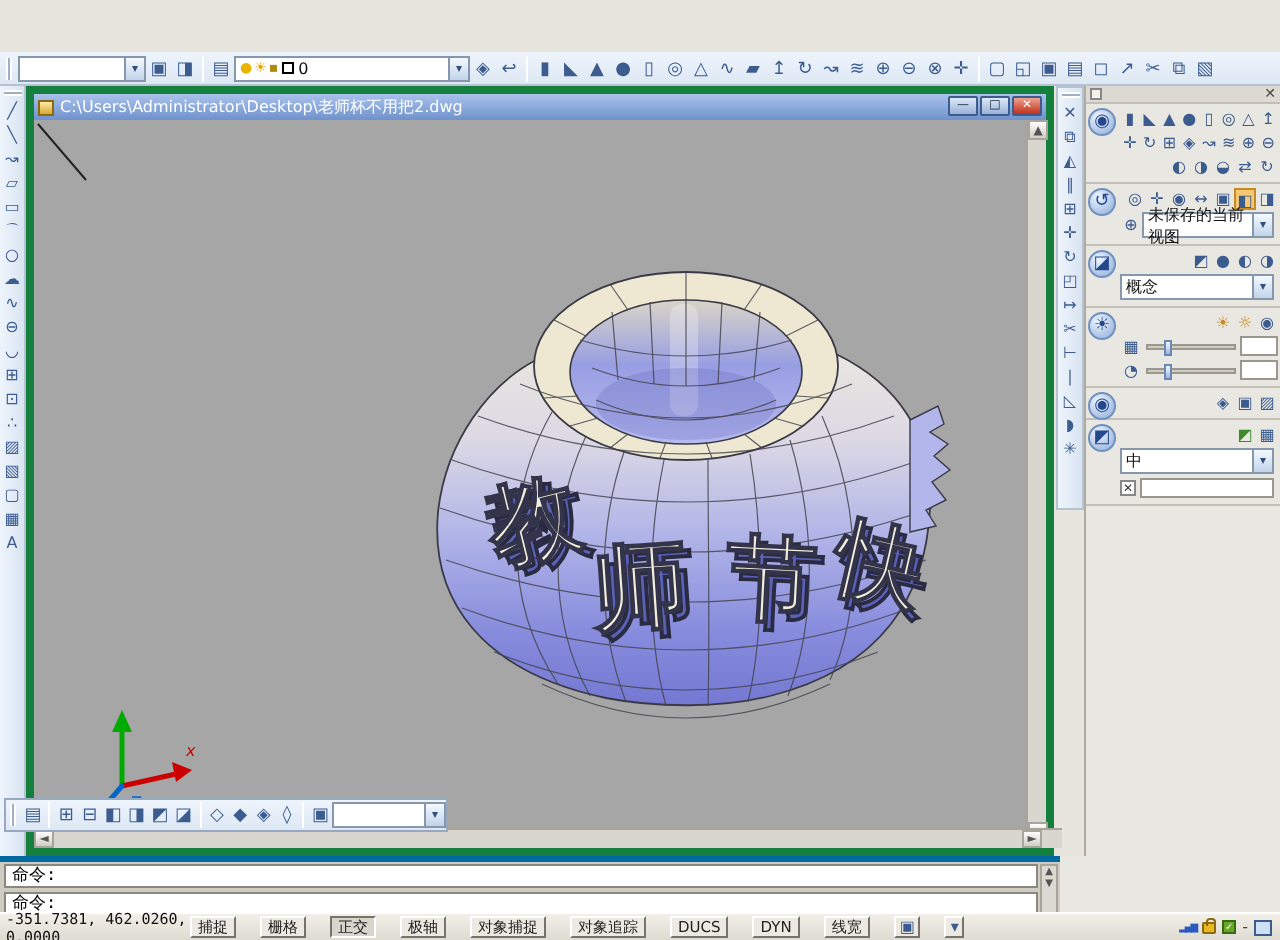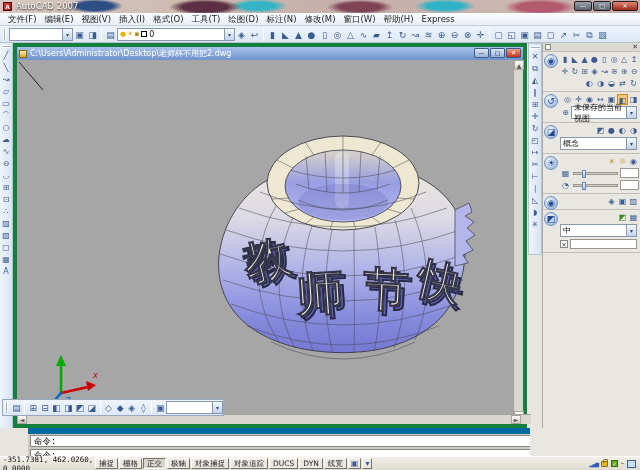--- a/index.html
+++ b/index.html
@@ -114,35 +114,35 @@
     margin:0 2px; position:relative; }
   .slider .knob { position:absolute; left:18%; top:-3px; width:4px; height:8px;
     background:linear-gradient(#f8fbff,#9ab4dc); border:1px solid #6888b8; }
   .valbox { width:19px; height:10px; background:#fff; border:1px solid #9a978f; }
   .chk { width:8px; height:8px; background:#fff; border:1px solid #888;
     font-size:6px; line-height:7px; text-align:center; color:#333; margin-right:2px;}
   .field { flex:1; height:10px; background:#fff; border:1px solid #9a978f; margin-right:2px;}
   .dash-fill { height:180px; }
   
   .cmd-window { position:absolute; left:0; top:428px; width:530px; height:28px;
-    background:#cfccc4; border-top:6px solid #0369a1;margin-left:28px; }
+    background:#cfccc4; border-top:3px solid #0369a1; }
   .cmd-line { position:absolute; left:2px; width:517px; height:12px; background:#fff;
     border:1px solid #8a877f; font-family:"DejaVu Sans Mono", monospace; font-size:8.5px;
     line-height:11px; padding-left:3px; color:#000; }
   .cmd-scroll { position:absolute; right:1px; top:1px; width:9px; height:26px;
     background:#dcd9d2; border:1px solid #a8a49c; font-size:5px; color:#555; text-align:center;}
   .right-filler { position:absolute; left:530px; top:428px; width:110px; height:28px;
     background:#e9e7e1; }
   
   .statusbar { position:absolute; left:0; top:456px; width:640px; height:14px;
     background:linear-gradient(#f2efe8,#dedbd2); border-top:1px solid #fff;
     display:flex; align-items:center; padding-left:3px; }
   .coords { font-family:"DejaVu Sans Mono", monospace; font-size:7.5px; width:92px;
     color:#111; }
-  .sbtn { font-size:7.5px; height:11px; line-height:10px; padding:0 3px; margin-right:1px;
+  .sbtn { font-size:7.5px; height:11px; line-height:10px; padding:0 3px; margin-right:12px;
     background:#ece9e2; border:1px solid; border-color:#fff #76736b #76736b #fff;
     white-space:nowrap; }
   .sbtn.pressed { border-color:#76736b #fff #fff #76736b; background:#d8d5cc; }
   .sbtn.icon { color:#3c5c90; font-size:8px; padding:0 2px; }
   .tray { margin-left:auto; display:flex; align-items:center; gap:3px; padding-right:4px; }
   .tray-sig { font-size:5px; color:#2a5ac0; letter-spacing:-1px; }
   .tray-lock { width:7px; height:6px; background:#e8b820; border:1px solid #8a6a10;
     border-radius:1px; position:relative; }
   .tray-lock:before { content:""; position:absolute; left:1px; top:-3px; width:3px; height:3px;
     border:1px solid #8a6a10; border-bottom:none; border-radius:2px 2px 0 0; }
@@ -155,44 +155,21 @@
     font-family:"DejaVu Sans", sans-serif; font-weight:bold; }
   svg text.t3s { fill:#5a62b8; stroke:#2a2a40; stroke-width:0.5px;
     font-family:"DejaVu Sans", sans-serif; font-weight:bold; }
   .ucs-label { font-size:8px; font-style:italic; font-family:"DejaVu Sans", sans-serif; }
 </style>
 </head>
 <body>
 
 <div class="app">
 
-  <div class="titlebar">
-    <div class="app-icon">A</div>
-    <div class="title">AutoCAD 2007</div>
-    <div class="win-controls">
-      <div class="wbtn">—</div>
-      <div class="wbtn">□</div>
-      <div class="wbtn close">✕</div>
-    </div>
-  </div>
-
-  <div class="menubar">
-    <span class="menu-item">文件(F)</span>
-    <span class="menu-item">编辑(E)</span>
-    <span class="menu-item">视图(V)</span>
-    <span class="menu-item">插入(I)</span>
-    <span class="menu-item">格式(O)</span>
-    <span class="menu-item">工具(T)</span>
-    <span class="menu-item">绘图(D)</span>
-    <span class="menu-item">标注(N)</span>
-    <span class="menu-item">修改(M)</span>
-    <span class="menu-item">窗口(W)</span>
-    <span class="menu-item">帮助(H)</span>
-    <span class="menu-item">Express</span>
-  </div>
+
 
   <div class="toolbar-top">
     <span class="grip"></span>
     <span class="combo" style="width:64px">
       <span class="arrow">▾</span>
       </span>
     <span class="ti">▣</span>
     <span class="ti">◨</span>
     <span class="sep"></span>
     <span class="ti">▤</span>

